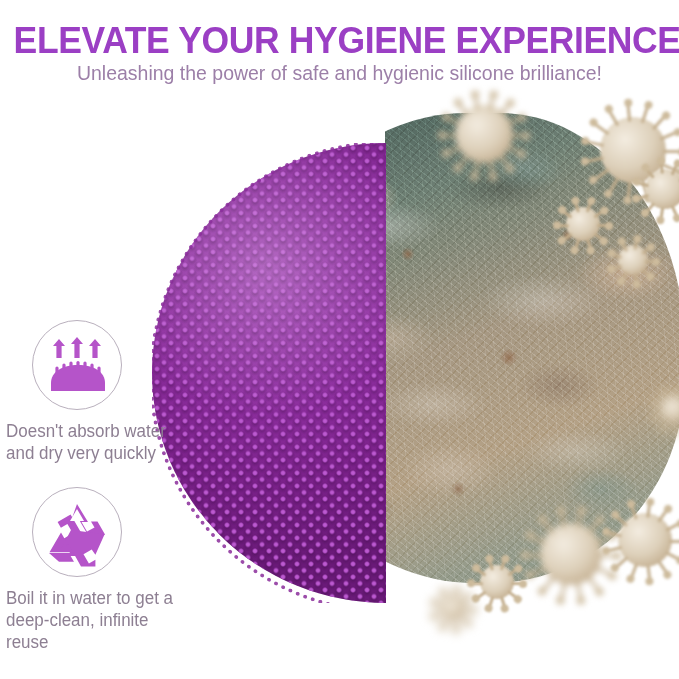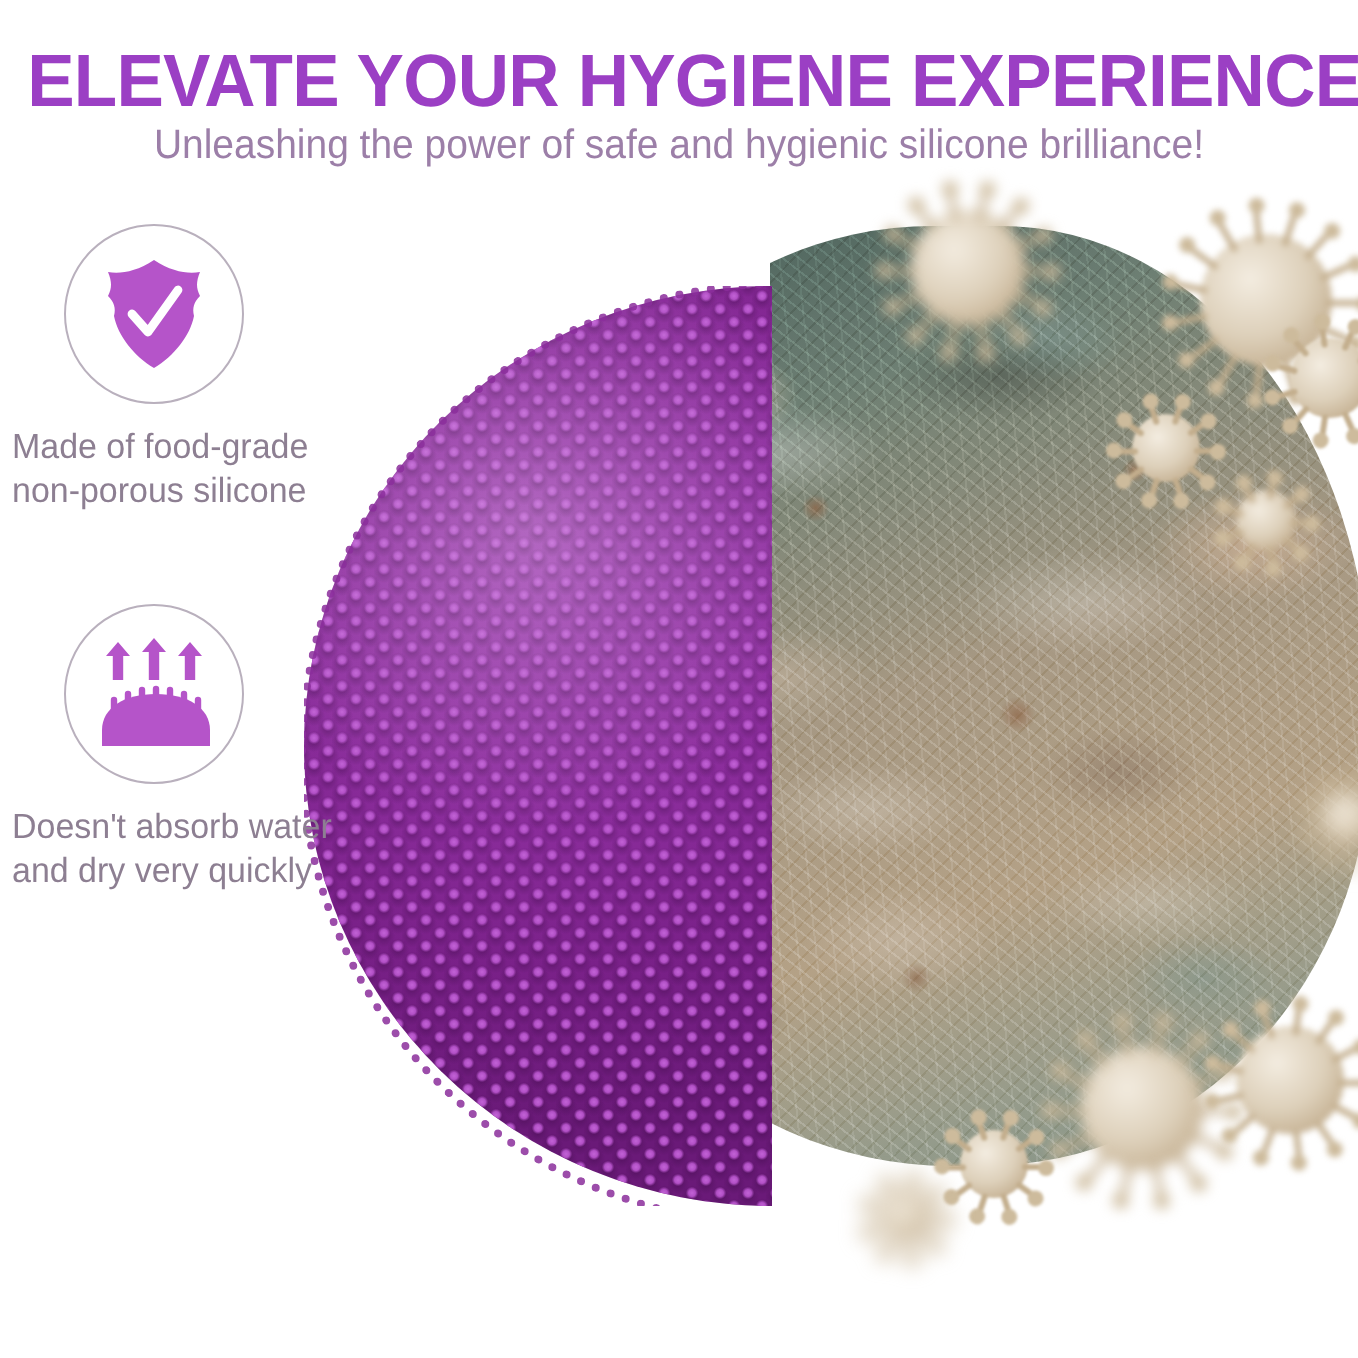--- a/index.html
+++ b/index.html
@@ -252,21 +252,21 @@
     margin-top: 10px;
     font-family: "Liberation Sans", sans-serif;
     font-size: 17.5px;
     line-height: 1.26;
     color: #8D7F92;
     transform: scaleX(0.97);
     transform-origin: left center;
     white-space: pre-line;
   }
   #feature-0 { top: 112px; }
-  #feature-1 { top: 302px; }
+  #feature-1 { top: 320px; }
   #feature-2 { top: 487px; }
 </style>
 </head>
 <body>
 
 <div id="poster">
 
   <div class="headline">ELEVATE YOUR HYGIENE EXPERIENCE</div>
   <div class="subhead">Unleashing the power of safe and hygienic silicone brilliance!</div>
 
@@ -418,30 +418,20 @@
         <div class="bristles"></div>
         <div class="bristles2"></div>
         <div class="silicone-shade"></div>
         <div class="silicone-fringe"></div>
       </div>
     </div>
 
     <div class="divider"></div>
   </div>
 
-  <div class="feature" id="feature-0">
-    <div class="feature-icon">
-      <svg width="88" height="88" viewBox="0 0 88 88">
-        <path d="M44 17 C53 23 61 24 67 23 C65 28 65 31 67 35 C64 38 63 41 64 45 C62 55 54 65 44 71 C34 65 26 55 24 45 C25 41 24 38 21 35 C23 31 23 28 21 23 C27 24 35 23 44 17 Z" fill="#B554C9"></path>
-        <path d="M33 44 L41 53 L56 32" fill="none" stroke="#ffffff" stroke-width="4.4" stroke-linecap="round" stroke-linejoin="round"></path>
-      </svg>
-    </div>
-    <div class="feature-text">Made of food-grade
-non-porous silicone</div>
-  </div>
 
   <div class="feature" id="feature-1">
     <div class="feature-icon">
       <svg width="88" height="88" viewBox="0 0 88 88">
         <g fill="#B554C9">
           <path d="M26 18 L32 25 L28.6 25 L28.6 37 L23.4 37 L23.4 25 L20 25 Z"></path>
           <path d="M44 16 L50 23 L46.6 23 L46.6 37 L41.4 37 L41.4 23 L38 23 Z"></path>
           <path d="M62 18 L68 25 L64.6 25 L64.6 37 L59.4 37 L59.4 25 L56 25 Z"></path>
         </g>
         <g stroke="#B554C9" stroke-width="3.2" stroke-linecap="round">
@@ -453,14 +443,31 @@
           <line x1="59" y1="44" x2="59" y2="60"></line>
           <line x1="66" y1="47" x2="66" y2="61"></line>
         </g>
         <path d="M18 70 L18 62 C18 51 29 44 45 44 C61 44 72 51 72 62 L72 70 Z" fill="#B554C9"></path>
       </svg>
     </div>
     <div class="feature-text">Doesn't absorb water
 and dry very quickly</div>
   </div>
 
+  <div class="feature" id="feature-2">
+    <div class="feature-icon">
+      <svg width="88" height="88" viewBox="0 0 88 88">
+        <g fill="#B554C9">
+          <path d="M44 16 L55 34 L48.5 34 L54 43.5 L61.5 39.5 L58 33.5 L64.5 33.5 L72 46.5 L59 54 L44.5 29 L38 33 Z"></path>
+          <path d="M16 65 L37 65 L33.7 59.3 L44.6 59.3 L44.6 68 L37.6 68 L41 73.8 L26 73.8 L16 65 Z"></path>
+          <path d="M16.5 64.2 L28 44.5 L31.3 50.2 L39.8 45.3 L34.4 36 L27.9 39.8 L24.6 34.1 L37.6 26.6 L50.6 49.1 L58 44.8 L50 64.2 Z"></path>
+          <path d="M71.6 46.2 L62.4 66.8 L58.7 61.5 L50.5 66.2 L55.9 75.5 L62.4 71.7 L62.4 78.5 L48 78.5 L35.4 56 L28.5 60 L38 42 Z"></path>
+        </g>
+        <g fill="#ffffff">
+          <path d="M44 21 L51 33 L37 33 Z"></path>
+        </g>
+      </svg>
+    </div>
+    <div class="feature-text">Boil it in water to get a
+deep-clean, infinite reuse</div>
+  </div>
 
 </div>
 
 </body></html>

